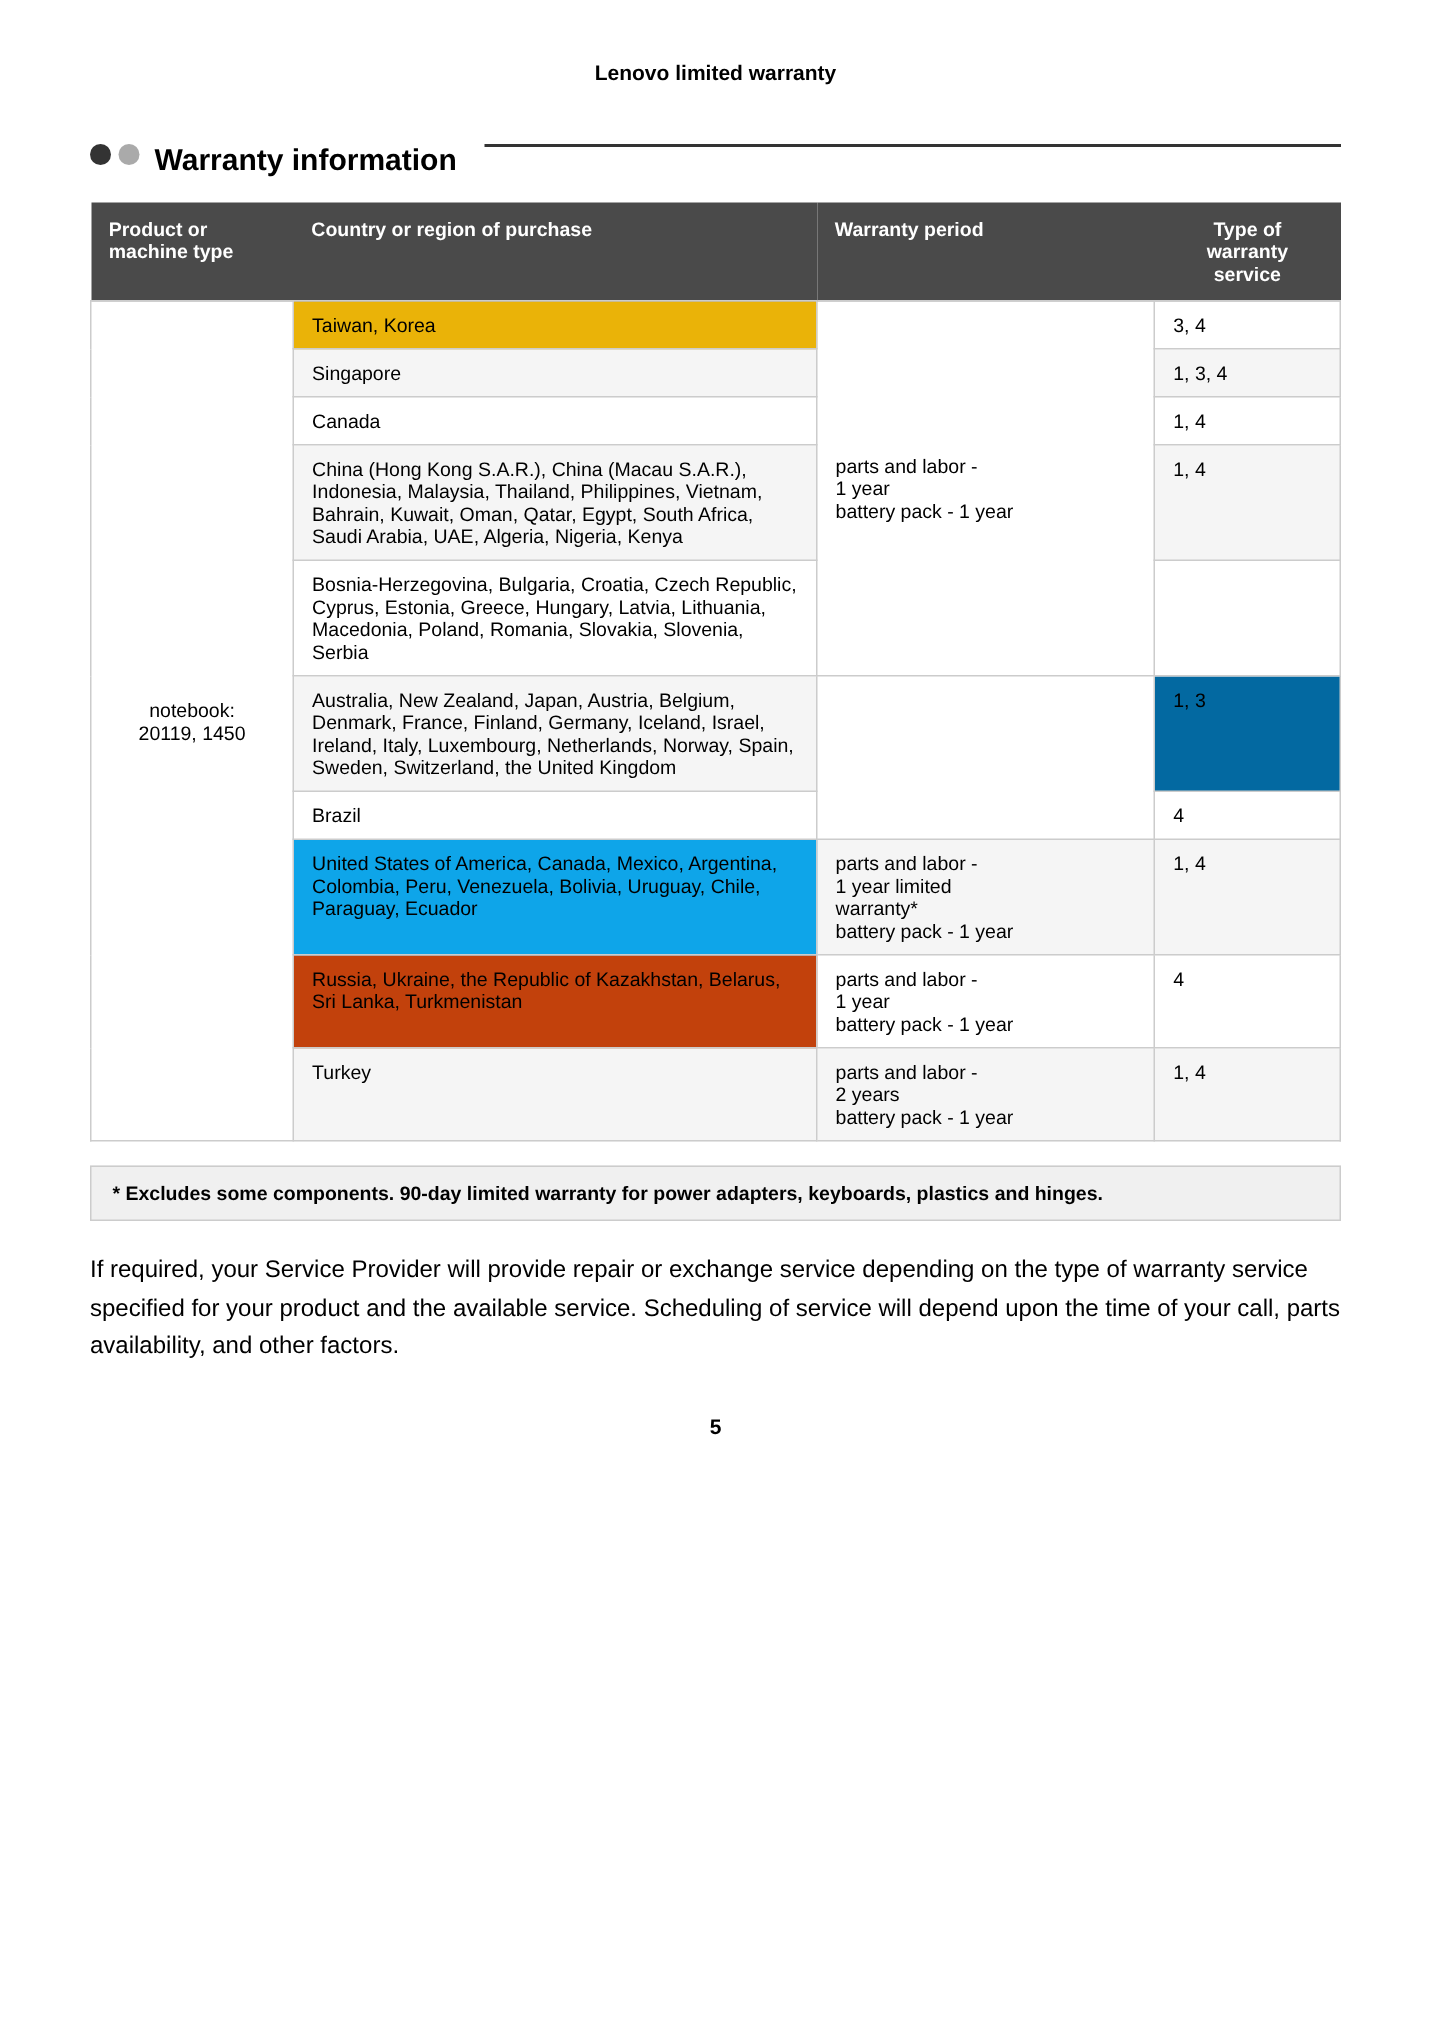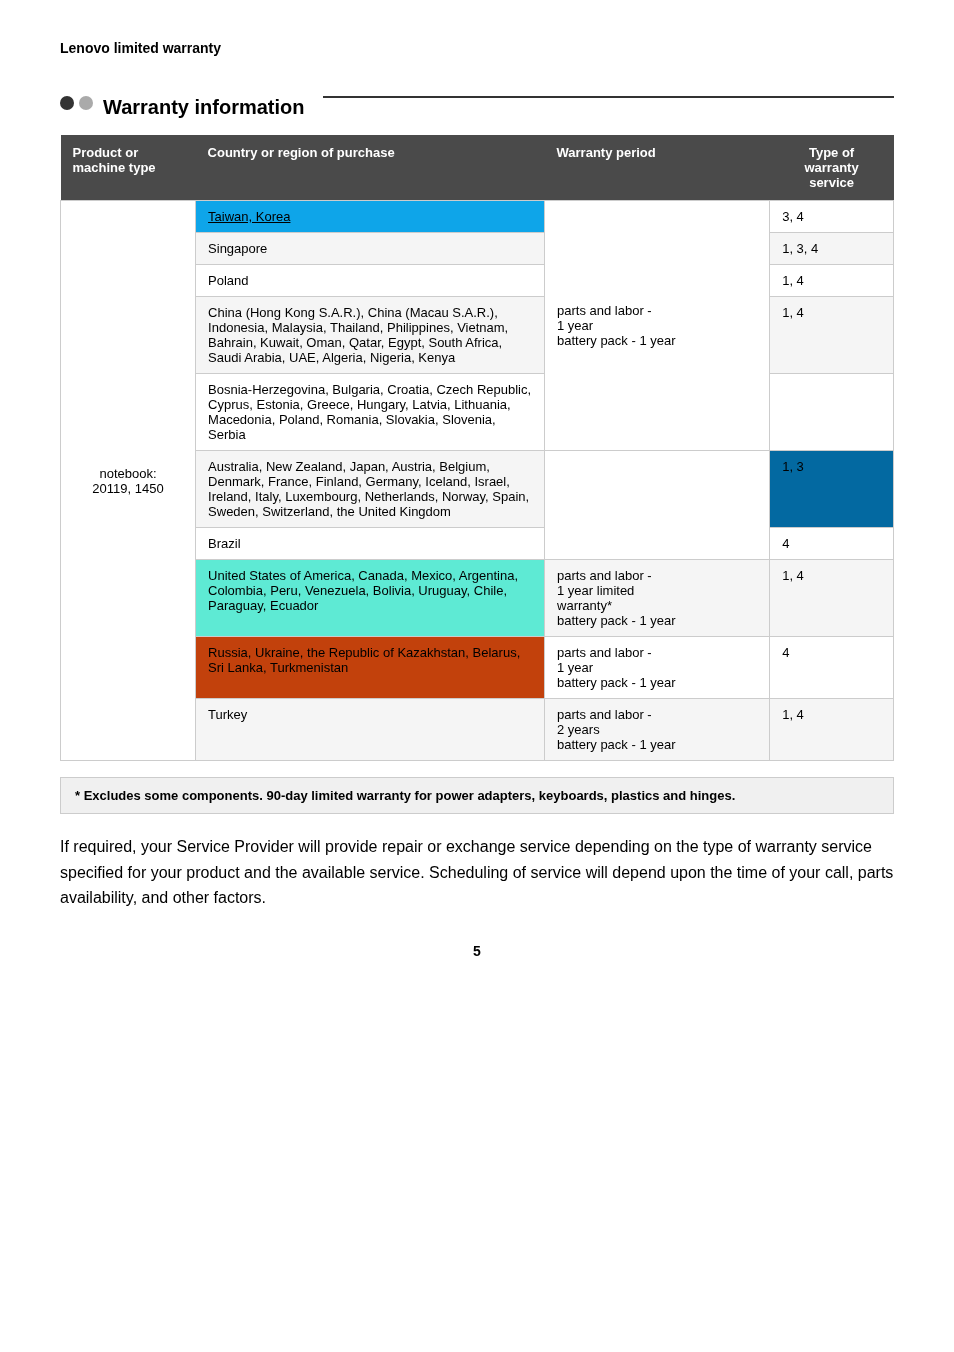--- a/index.html
+++ b/index.html
@@ -6,21 +6,21 @@
     body {
       font-family: Arial, Helvetica, sans-serif;
       font-size: 14px;
       background: #fff;
       color: #000;
       padding: 40px 60px 60px 60px;
       max-width: 954px;
       margin: 0 auto;
     }
     .header-right {
-      text-align: left;
+      text-align: center;
       font-weight: bold;
       font-size: 14px;
       margin-bottom: 40px;
     }
     .section-title {
       display: flex;
       align-items: flex-start;
       gap: 10px;
       font-size: 20px;
       font-weight: bold;
@@ -130,53 +130,53 @@
       </th>
       <th class="col-type">
         <span>Type of warranty service</span>
       </th>
     </tr>
   </thead>
   <tbody id="table-body">
   <tr>
         <td rowspan="10" style="vertical-align: middle; text-align: center; font-weight: normal; white-space: pre-line; background: rgb(255, 255, 255);">notebook:
 20119, 1450</td>
-        <td style="background: #0ea5e9; text-decoration: underline;">Taiwan, Korea</td>
+        <td style="background: #eab308;">Taiwan, Korea</td>
         <td rowspan="5" style="white-space: pre-line; vertical-align: middle; background: rgb(255, 255, 255);">parts and labor -
 1 year
 battery pack - 1 year</td>
         <td class="type-cell" style="background: rgb(255, 255, 255);">3, 4</td>
       </tr>
       <tr>
         <td style="background: rgb(245, 245, 245);">Singapore</td>
         <td class="type-cell" style="background: rgb(245, 245, 245);">1, 3, 4</td>
       </tr>
       <tr>
-        <td style="background: rgb(255, 255, 255);">Poland</td>
+        <td style="background: rgb(255, 255, 255);">Canada</td>
         <td class="type-cell" style="background: rgb(255, 255, 255);">1, 4</td>
       </tr>
       <tr>
         <td style="background: rgb(245, 245, 245);">China (Hong Kong S.A.R.), China (Macau S.A.R.), Indonesia, Malaysia, Thailand, Philippines, Vietnam, Bahrain, Kuwait, Oman, Qatar, Egypt, South Africa, Saudi Arabia, UAE, Algeria, Nigeria, Kenya</td>
         <td class="type-cell" style="background: rgb(245, 245, 245);">1, 4</td>
       </tr>
       <tr>
         <td style="background: rgb(255, 255, 255);">Bosnia-Herzegovina, Bulgaria, Croatia, Czech Republic, Cyprus, Estonia, Greece, Hungary, Latvia, Lithuania, Macedonia, Poland, Romania, Slovakia, Slovenia, Serbia</td>
         <td class="type-cell" style="background: rgb(255, 255, 255);"></td>
       </tr>
       <tr>
         <td style="background: rgb(245, 245, 245);">Australia, New Zealand, Japan, Austria, Belgium, Denmark, France, Finland, Germany, Iceland, Israel, Ireland, Italy, Luxembourg, Netherlands, Norway, Spain, Sweden, Switzerland, the United Kingdom</td>
         <td rowspan="2" style="white-space: pre-line; background: rgb(255, 255, 255);"></td>
         <td class="type-cell" style="background: #0369a1;">1, 3</td>
       </tr>
       <tr>
         <td style="background: rgb(255, 255, 255);">Brazil</td>
         <td class="type-cell" style="background: rgb(255, 255, 255);">4</td>
       </tr>
       <tr>
-        <td style="background: #5eead4;">United States of America, Canada, Mexico, Argentina, Colombia, Peru, Venezuela, Bolivia, Uruguay, Chile, Paraguay, Ecuador</td>
+        <td style="background: #0ea5e9;">United States of America, Canada, Mexico, Argentina, Colombia, Peru, Venezuela, Bolivia, Uruguay, Chile, Paraguay, Ecuador</td>
         <td style="white-space: pre-line; background: rgb(245, 245, 245);">parts and labor -
 1 year limited
 warranty*
 battery pack - 1 year</td>
         <td class="type-cell" style="background: rgb(245, 245, 245);">1, 4</td>
       </tr>
       <tr>
         <td style="background: #c2410c;">Russia, Ukraine, the Republic of Kazakhstan, Belarus, Sri Lanka, Turkmenistan</td>
         <td style="white-space: pre-line; background: rgb(255, 255, 255);">parts and labor -
 1 year

